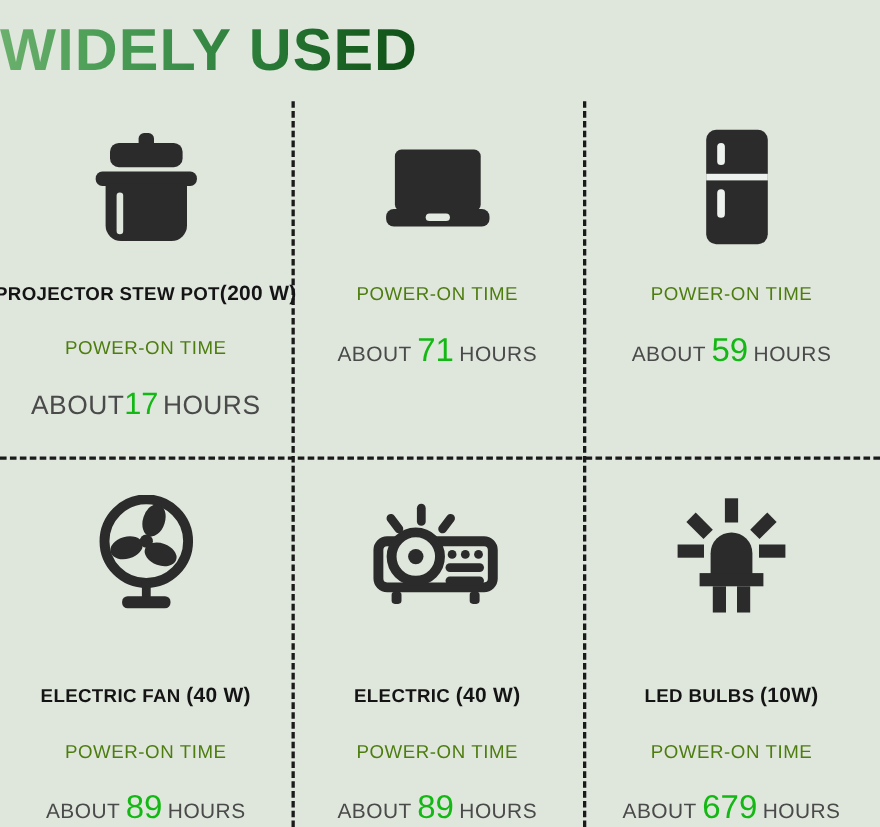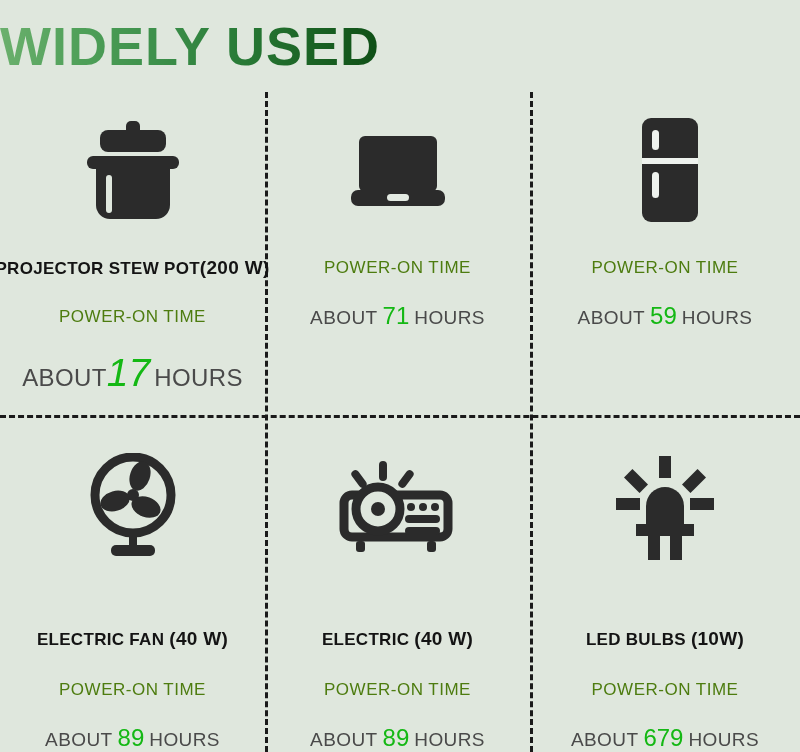--- a/index.html
+++ b/index.html
@@ -95,29 +95,29 @@
     white-space: nowrap;
     color: #4a4a4a;
     letter-spacing: 0.4px;
     text-align: center;
   }
   .cell-r0 .hours-line { margin-top: 24px; }
   .cell-r1 .hours-line { margin-top: 24px; }
 
   .hours-line .word { font-size: 19px; }
   .hours-line .num {
-    font-size: 24px;
+    font-size: 30px;
     color: #14b814;
     padding: 0 5px;
     letter-spacing: 0;
   }
 
   
   .cell-big .hours-line .word { font-size: 24px; }
-  .cell-big .hours-line .num  { font-size: 39px; padding: 0 4px 0 0; font-style: italic; }
+  .cell-big .hours-line .num  { font-size: 28px; padding: 0 4px 0 0; }
 
   
   .divider {
     position: absolute;
     background: transparent;
   }
   .v-div {
     width: 0;
     border-left: 3px dashed #1a1a1a;
     top: 92px;

